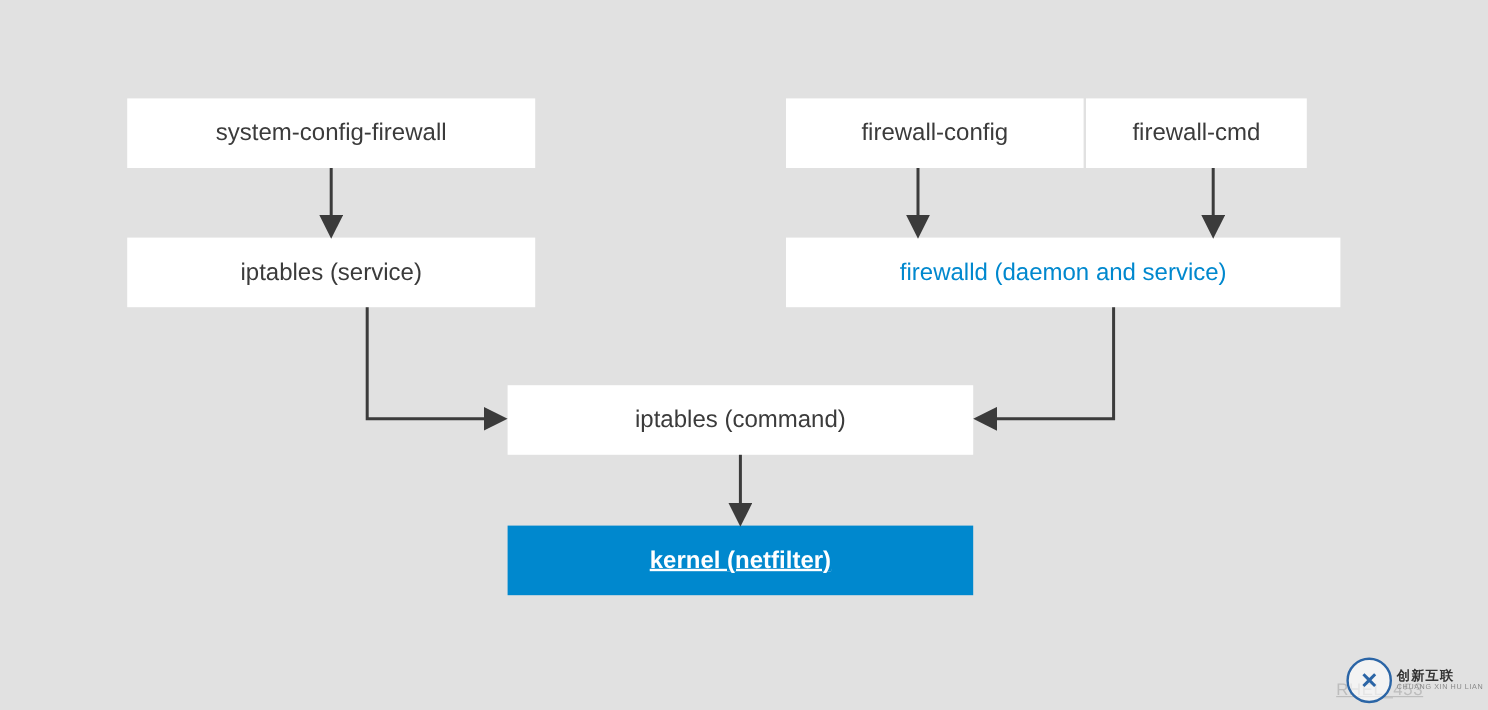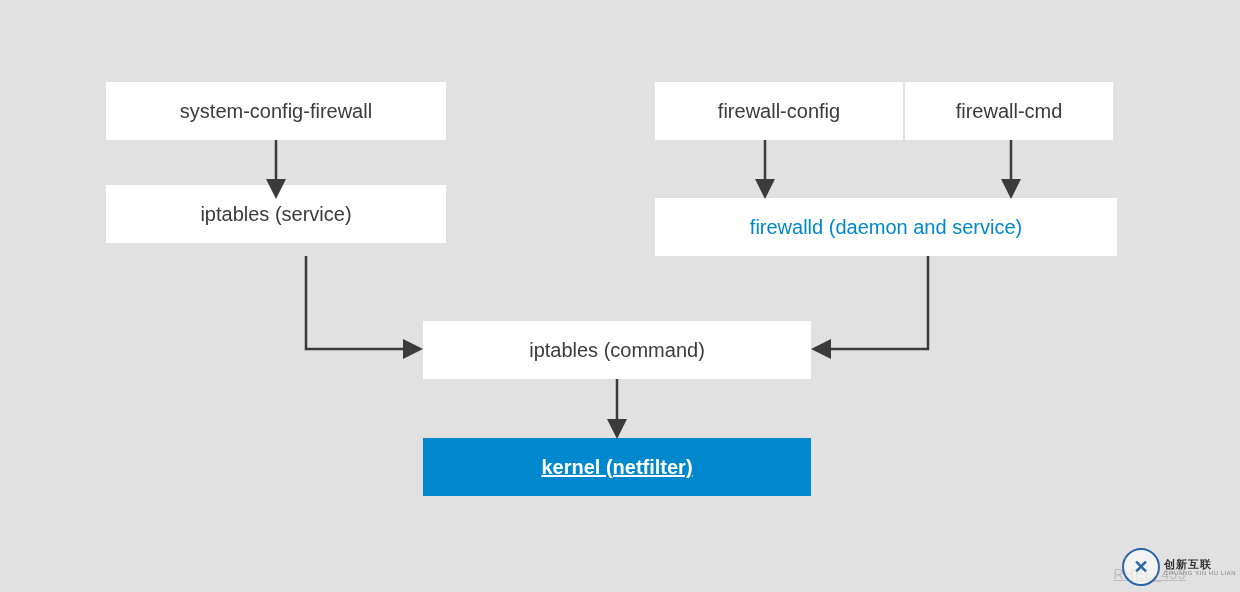--- a/index.html
+++ b/index.html
@@ -86,23 +86,23 @@
     color: #888;
   }
 </style>
 </head>
 <body>
 
 <div class="node" style="left:106px; top:82px; width:340px; height:58px;">system-config-firewall</div>
 
 <div class="node" style="left:655px; top:82px; width:248px; height:58px;">firewall-config</div>
 
-<div class="node" style="left:905px; top:82px; width:208px; height:58px;">firewall-cmd</div>
+<div class="node" style="left:905px; top:82px; width:184px; height:58px;">firewall-cmd</div>
 
-<div class="node" style="left:106px; top:185px; width:340px; height:58px;">iptables (service)</div>
+<div class="node" style="left:106px; top:198px; width:340px; height:58px;">iptables (service)</div>
 
 <div class="node blue-text" style="left:655px; top:198px; width:462px; height:58px;">firewalld (daemon and service)</div>
 
 <div class="node" style="left:423px; top:321px; width:388px; height:58px;">iptables (command)</div>
 
 <div class="node kernel" style="left:423px; top:438px; width:388px; height:58px;text-decoration:underline;">kernel (netfilter)</div>
 
 <svg class="arrows">
   <defs>
     <marker id="arrowhead" markerWidth="8" markerHeight="8" refX="6" refY="4" orient="auto">

